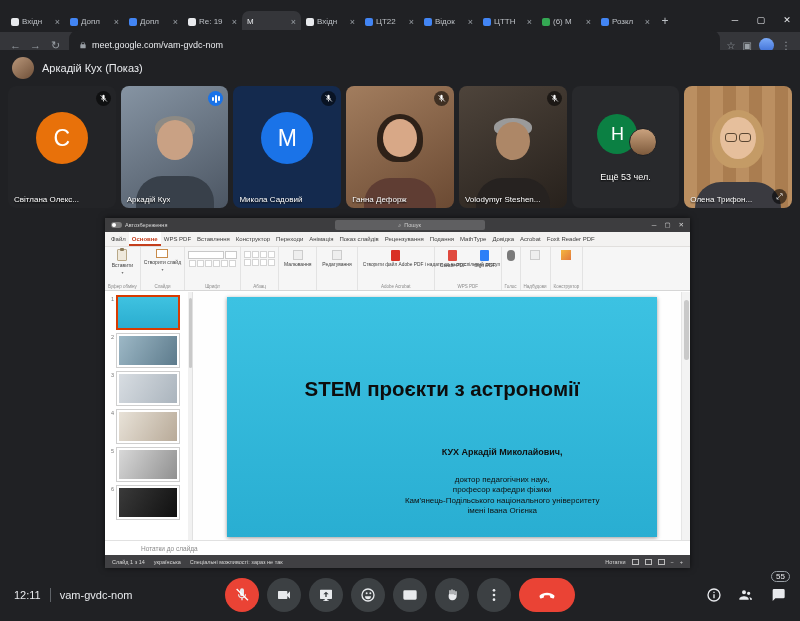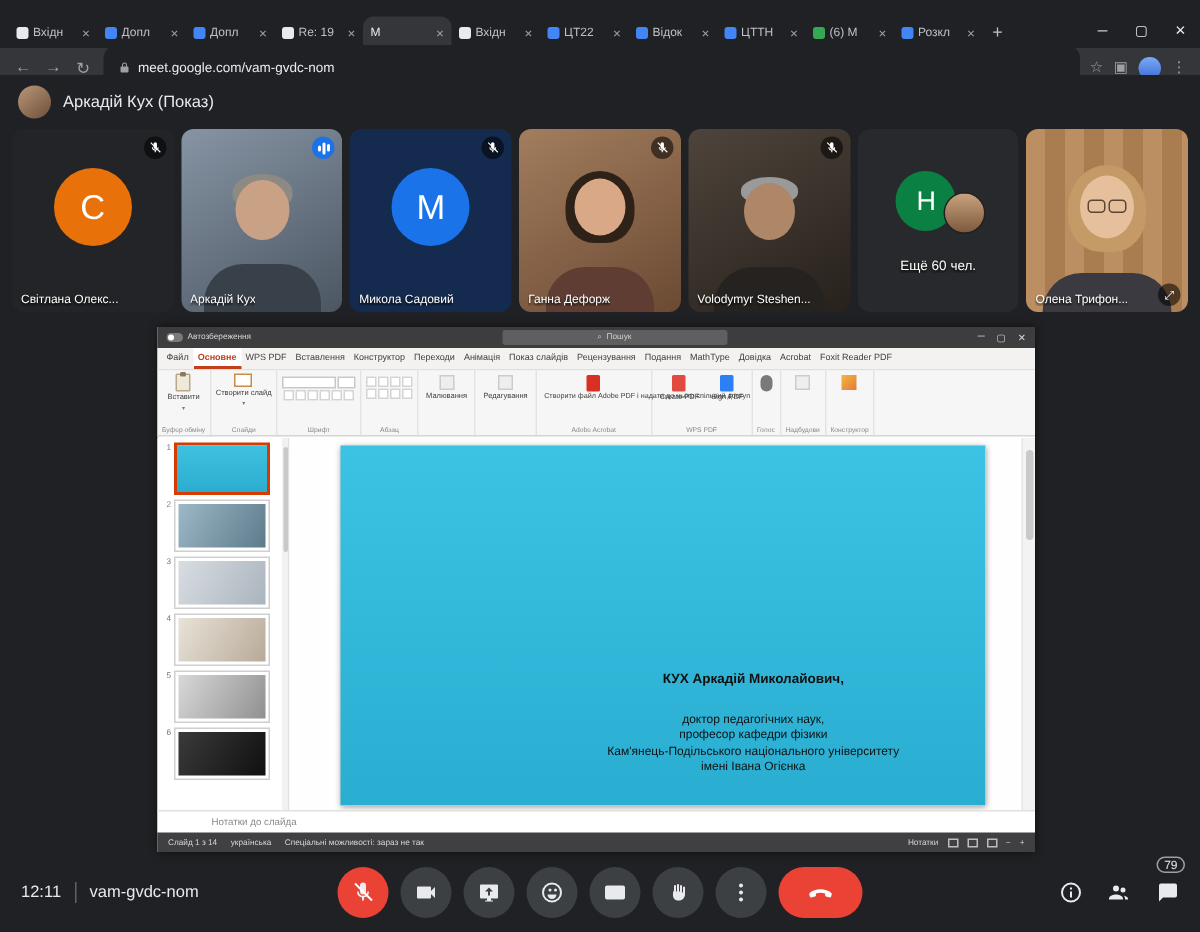--- a/index.html
+++ b/index.html
@@ -288,21 +288,21 @@
           <svg viewBox="0 0 24 24">
             <path d="M12 14a3 3 0 0 0 3-3V5a3 3 0 0 0-6 0v6a3 3 0 0 0 3 3zm6-3h-1.7A4.3 4.3 0 0 1 12 15.3 4.3 4.3 0 0 1 7.7 11H6a6 6 0 0 0 5 5.9V20h2v-3.1A6 6 0 0 0 18 11z"></path>
             <path d="M4 3l17 17" stroke="#fff" stroke-width="2"></path>
           </svg>
         </div>
       <span class="label">Volodymyr Steshen...</span>
     </div>
     <div class="tile t6">
       <div class="h-circle">H</div>
       <div class="p-circle"></div>
-      <span class="label">Ещё 60 чел.</span>
+      <span class="label">Ещё 53 чел.</span>
     </div>
     <div class="tile t7">
       <div class="hair"></div>
         <div class="head"></div>
       <div class="glasses">
           <i></i>
           <i></i>
         </div>
       <div class="torso"></div>
       <span class="label">Олена Трифон...</span>
@@ -480,20 +480,21 @@
             <span class="thumb">
               <span class="pic pic6"></span>
             </span>
           </div>
         <div class="tsb">
             <i></i>
           </div>
       </div>
       <div class="canvas">
         <div class="slide">
+          <div class="stitle">STEM проєкти з астрономії</div>
           <div class="sauthor">
             <div class="sa1">КУХ Аркадій Миколайович,</div>
             <div class="sa2">доктор  педагогічних наук,</div>
             <div class="sa2">професор кафедри фізики</div>
             <div class="sa2">Кам'янець-Подільського національного університету</div>
             <div class="sa2">імені Івана Огієнка</div>
           </div>
         </div>
         <div class="cscroll">
             <span class="cthumb"></span>
@@ -565,21 +566,21 @@
             <circle cx="12" cy="19" r="2"></circle>
           </svg>
         </div>
       <div class="endcall">
           <svg viewBox="0 0 24 24">
             <path d="M12 9c-3.8 0-7.2 1.2-9.4 3.2-.4.4-.6.9-.6 1.4l.6 2.2c.1.5.7.8 1.2.7l3.3-.9c.5-.1.8-.6.8-1.1v-1.6c1.3-.4 2.7-.6 4.1-.6s2.8.2 4.1.6v1.6c0 .5.3 1 .8 1.1l3.3.9c.5.1 1.1-.2 1.2-.7l.6-2.2c.1-.5-.1-1-.6-1.4C19.2 10.2 15.8 9 12 9z"></path>
           </svg>
         </div>
     </div>
     <div class="rightics">
-      <span class="badge">79</span>
+      <span class="badge">55</span>
       <svg viewBox="0 0 24 24">
           <path d="M12 2a10 10 0 1 0 0 20 10 10 0 0 0 0-20zm0 18a8 8 0 1 1 0-16 8 8 0 0 1 0 16zM11 7h2v2h-2V7zm0 4h2v6h-2v-6z"></path>
         </svg>
       <svg viewBox="0 0 24 24">
           <path d="M9 11a3 3 0 1 0 0-6 3 3 0 0 0 0 6zm7 1a2.5 2.5 0 1 0 0-5 2.5 2.5 0 0 0 0 5zM2 18c0-2.8 4.7-4 7-4s7 1.2 7 4v1H2v-1zm14.8-2.7c1.8.3 4.2 1.2 4.2 2.7v1h-3v-1c0-1-.4-1.9-1.2-2.7z"></path>
         </svg>
       <svg viewBox="0 0 24 24">
           <path d="M4 3h16a2 2 0 0 1 2 2v10a2 2 0 0 1-2 2H8l-4 4V5a2 2 0 0 1 2-2z"></path>
         </svg>
     </div>

